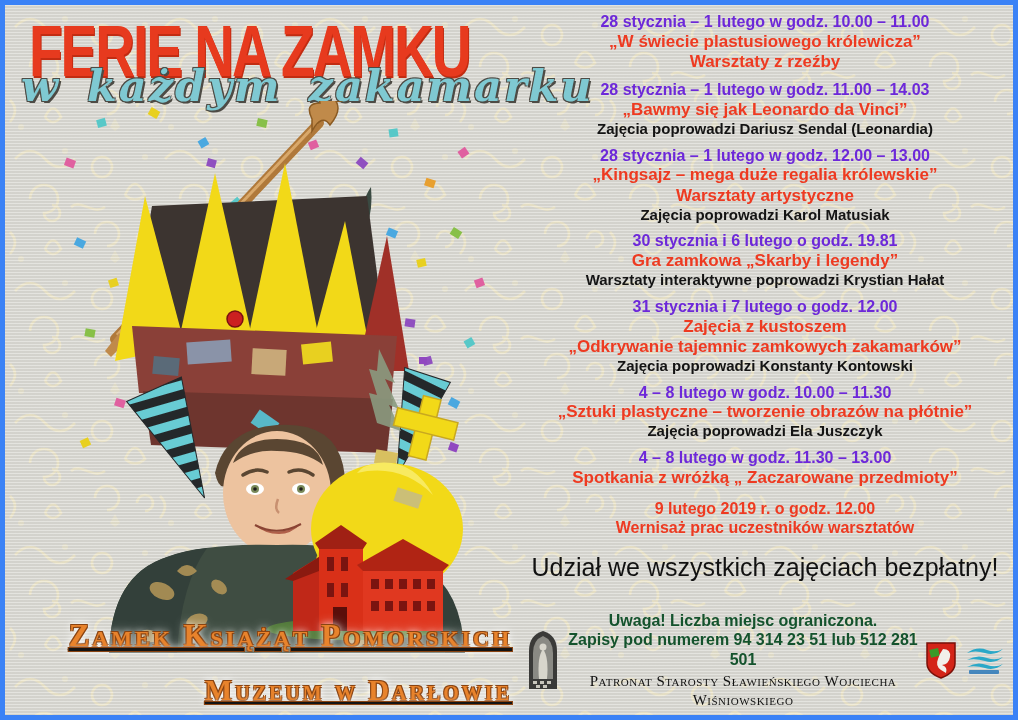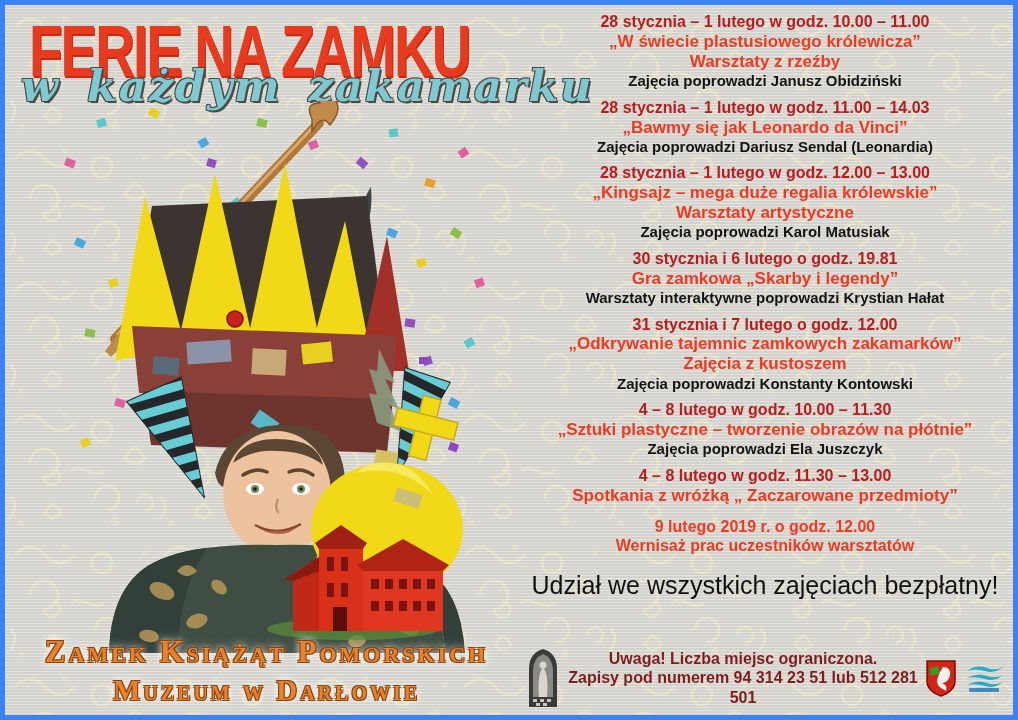--- a/index.html
+++ b/index.html
@@ -28,45 +28,45 @@
     font-family:"DejaVu Serif",serif;font-style:italic;font-weight:bold;
     font-size:43px;letter-spacing:2px;word-spacing:10px;color:#7fc9d2;
     text-shadow:2px 2px 0 #4d4b45,-1px -1px 0 #4d4b45,1px -1px 0 #4d4b45,-1px 1px 0 #4d4b45;
     white-space:nowrap;
   }
 
   
   .illustration{position:absolute;left:52px;top:96px;z-index:2;}
 
   
-  .venue{position:absolute;left:9px;bottom:8px;width:505px;text-align:center;z-index:3;}
+  .venue{position:absolute;left:2px;bottom:8px;width:505px;text-align:right;z-index:3;text-decoration:underline;}
   .venue div{
     font-family:"Liberation Serif",serif;font-variant:small-caps;font-weight:bold;
     color:#e8832c;letter-spacing:3px;
     text-shadow:-1px -1px 0 #8a4412,1px -1px 0 #8a4412,-1px 1px 0 #8a4412,1px 1px 0 #8a4412,
                 0 0 6px rgba(255,255,255,.95),0 0 12px rgba(255,255,255,.9);
   }
   .venue-line1{font-size:31px;}
-  .venue-line2{font-size:29px;margin-top:4px;}
+  .venue-line2{font-size:29px;margin-top:20px;}
 
   
   .right-col{
     position:absolute;left:520px;top:8px;right:8px;bottom:6px;
     display:flex;flex-direction:column;align-items:center;text-align:center;
   }
   .entry{margin-bottom:9px;line-height:1.18;}
-  .date{font-size:16px;font-weight:bold;color:#b91c1c;display:block;}
+  .date{font-size:16px;font-weight:bold;color:#6d28d9;display:block;}
   .etitle{font-size:17px;font-weight:bold;color:#ee3a21;display:block;}
   .leader{font-size:15px;font-weight:bold;color:#141414;display:block;}
   .vernissage{margin-top:2px;margin-bottom:14px;line-height:1.2;}
   .vern-line{font-size:16px;font-weight:bold;color:#ee3a21;display:block;}
   .free-note{font-size:25px;color:#111;margin:2px 0 6px 0;text-align:center;}
   .bottom-row{display:flex;align-items:center;width:100%;gap:6px;margin-top:auto;}
   .bottom-center{flex:1;line-height:1.22;}
-  .warn{font-size:16px;font-weight:bold;color:#7f1d1d;display:block;}
+  .warn{font-size:16px;font-weight:bold;color:#14532d;display:block;}
   .patron{
     font-family:"Liberation Serif",serif;font-variant:small-caps;
     font-size:15px;letter-spacing:.5px;color:#111;display:block;margin-top:3px;
   }
   .logo{flex:0 0 auto;}
 </style>
 </head>
 <body>
 
 <div class="poster">
@@ -264,21 +264,20 @@
       <div class="venue-line1">Zamek Książąt Pomorskich</div>
       <div class="venue-line2">Muzeum w Darłowie</div>
     </div>
 
     <div class="right-col">
 
       <div class="entry">
         <span class="date">28 stycznia – 1 lutego w godz. 10.00 – 11.00</span>
         <span class="etitle">„W świecie plastusiowego królewicza”</span>
         <span class="etitle">Warsztaty z rzeźby</span>
-        <span class="leader">Zajęcia poprowadzi Janusz Obidziński</span>
       </div>
 
       <div class="entry">
         <span class="date">28 stycznia – 1 lutego w godz. 11.00 – 14.03</span>
         <span class="etitle">„Bawmy się jak Leonardo da Vinci”</span>
         <span class="leader">Zajęcia poprowadzi Dariusz Sendal (Leonardia)</span>
       </div>
 
       <div class="entry">
         <span class="date">28 stycznia – 1 lutego w godz. 12.00 – 13.00</span>
@@ -288,22 +287,22 @@
       </div>
 
       <div class="entry">
         <span class="date">30 stycznia i 6 lutego o godz. 19.81</span>
         <span class="etitle">Gra zamkowa „Skarby i legendy”</span>
         <span class="leader">Warsztaty interaktywne poprowadzi Krystian Hałat</span>
       </div>
 
       <div class="entry">
         <span class="date">31 stycznia i  7 lutego o godz. 12.00</span>
+        <span class="etitle">Zajęcia z kustoszem</span>
         <span class="etitle">„Odkrywanie tajemnic zamkowych zakamarków”</span>
-        <span class="etitle">Zajęcia z kustoszem</span>
         <span class="leader">Zajęcia poprowadzi Konstanty  Kontowski</span>
       </div>
 
       <div class="entry">
         <span class="date">4 – 8  lutego w godz.  10.00 – 11.30</span>
         <span class="etitle">„Sztuki plastyczne – tworzenie obrazów na płótnie”</span>
         <span class="leader">Zajęcia poprowadzi Ela Juszczyk</span>
       </div>
 
       <div class="entry">
@@ -331,20 +330,21 @@
               <rect x="15" y="52" width="4" height="3"></rect>
               <rect x="22" y="52" width="4" height="3"></rect>
               <rect x="11" y="56" width="4" height="3"></rect>
               <rect x="18" y="56" width="4" height="3"></rect>
             </g>
         </svg>
 
         <div class="bottom-center">
           <span class="warn">Uwaga! Liczba miejsc ograniczona.</span>
           <span class="warn">Zapisy pod numerem 94 314 23 51 lub 512 281 501</span>
+          <span class="patron">Patronat Starosty Sławieńskiego  Wojciecha Wiśniowskiego</span>
         </div>
 
         <svg class="logo" width="32" height="38" viewBox="0 0 32 38">
           <path d="M2,2 L30,2 L30,22 Q30,32 16,37 Q2,32 2,22 Z" fill="#d42418" stroke="#7a1008" stroke-width="1.5"></path>
           <rect x="5" y="8" width="9" height="8" fill="#3a9a28" transform="rotate(-12 9 12)"></rect>
           <path d="M18,8 q8,0 7,8 q-1,7 -8,8 q6,2 4,8 l-5,-3 q-6,-4 -3,-11 q2,-6 5,-10 z" fill="#f2f0ea"></path>
         </svg>
 
         <svg class="logo" width="42" height="30" viewBox="0 0 42 30">
           <path d="M4,8 q10,-7 20,-3 q9,3 16,-1 q-8,7 -18,4 q-10,-3 -18,0 z" fill="#2aa8c8"></path>

